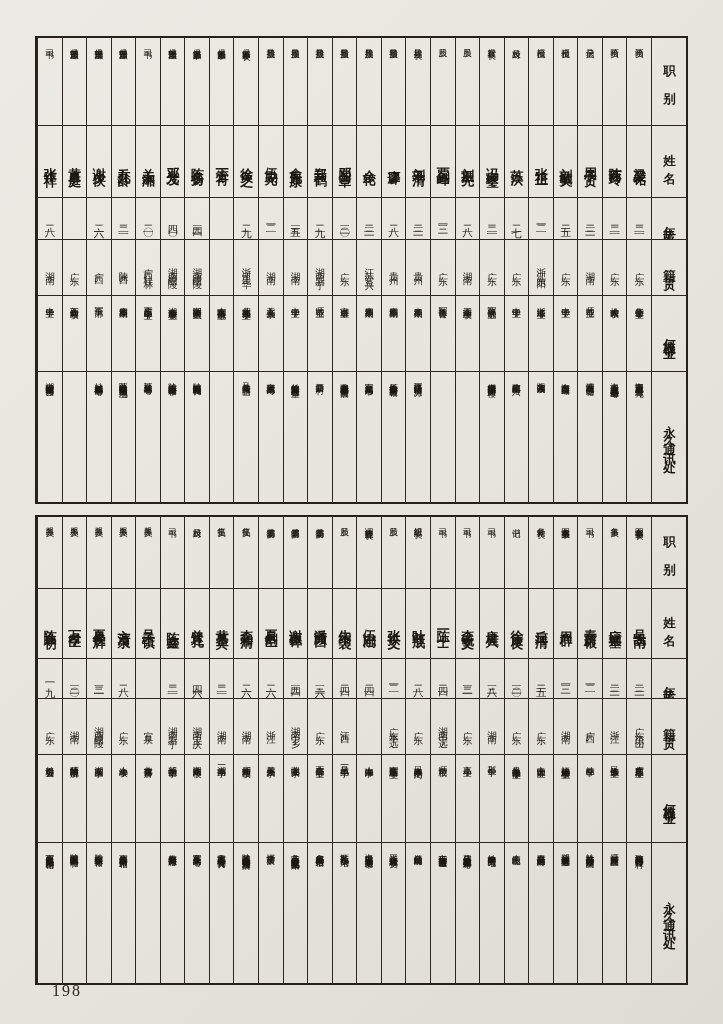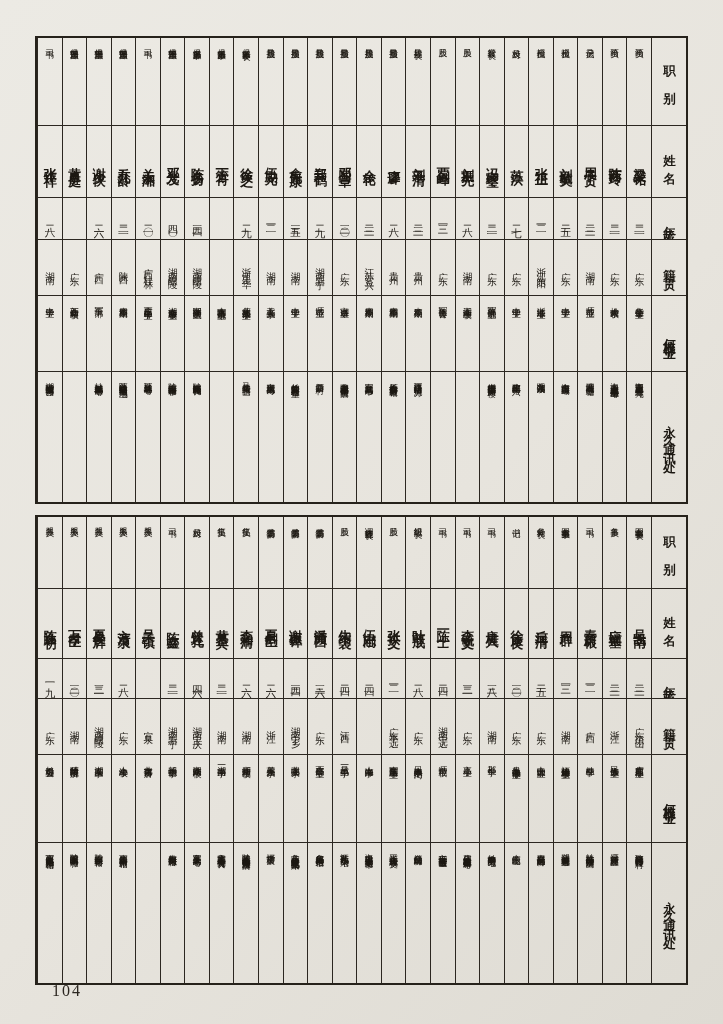--- a/index.html
+++ b/index.html
@@ -1138,14 +1138,14 @@
             <span class="vt-fill">长堤影业公司</span>
           </div>
     <div class="cell cell-addr r5">
             <span class="vt-fill">广州西关下九甫影影美术相馆</span>
           </div>
   </div>
       </div>
 
   </div>
 
-  <div class="page-number">104</div>
+  <div class="page-number">198</div>
 </div>
 
 </body></html>

